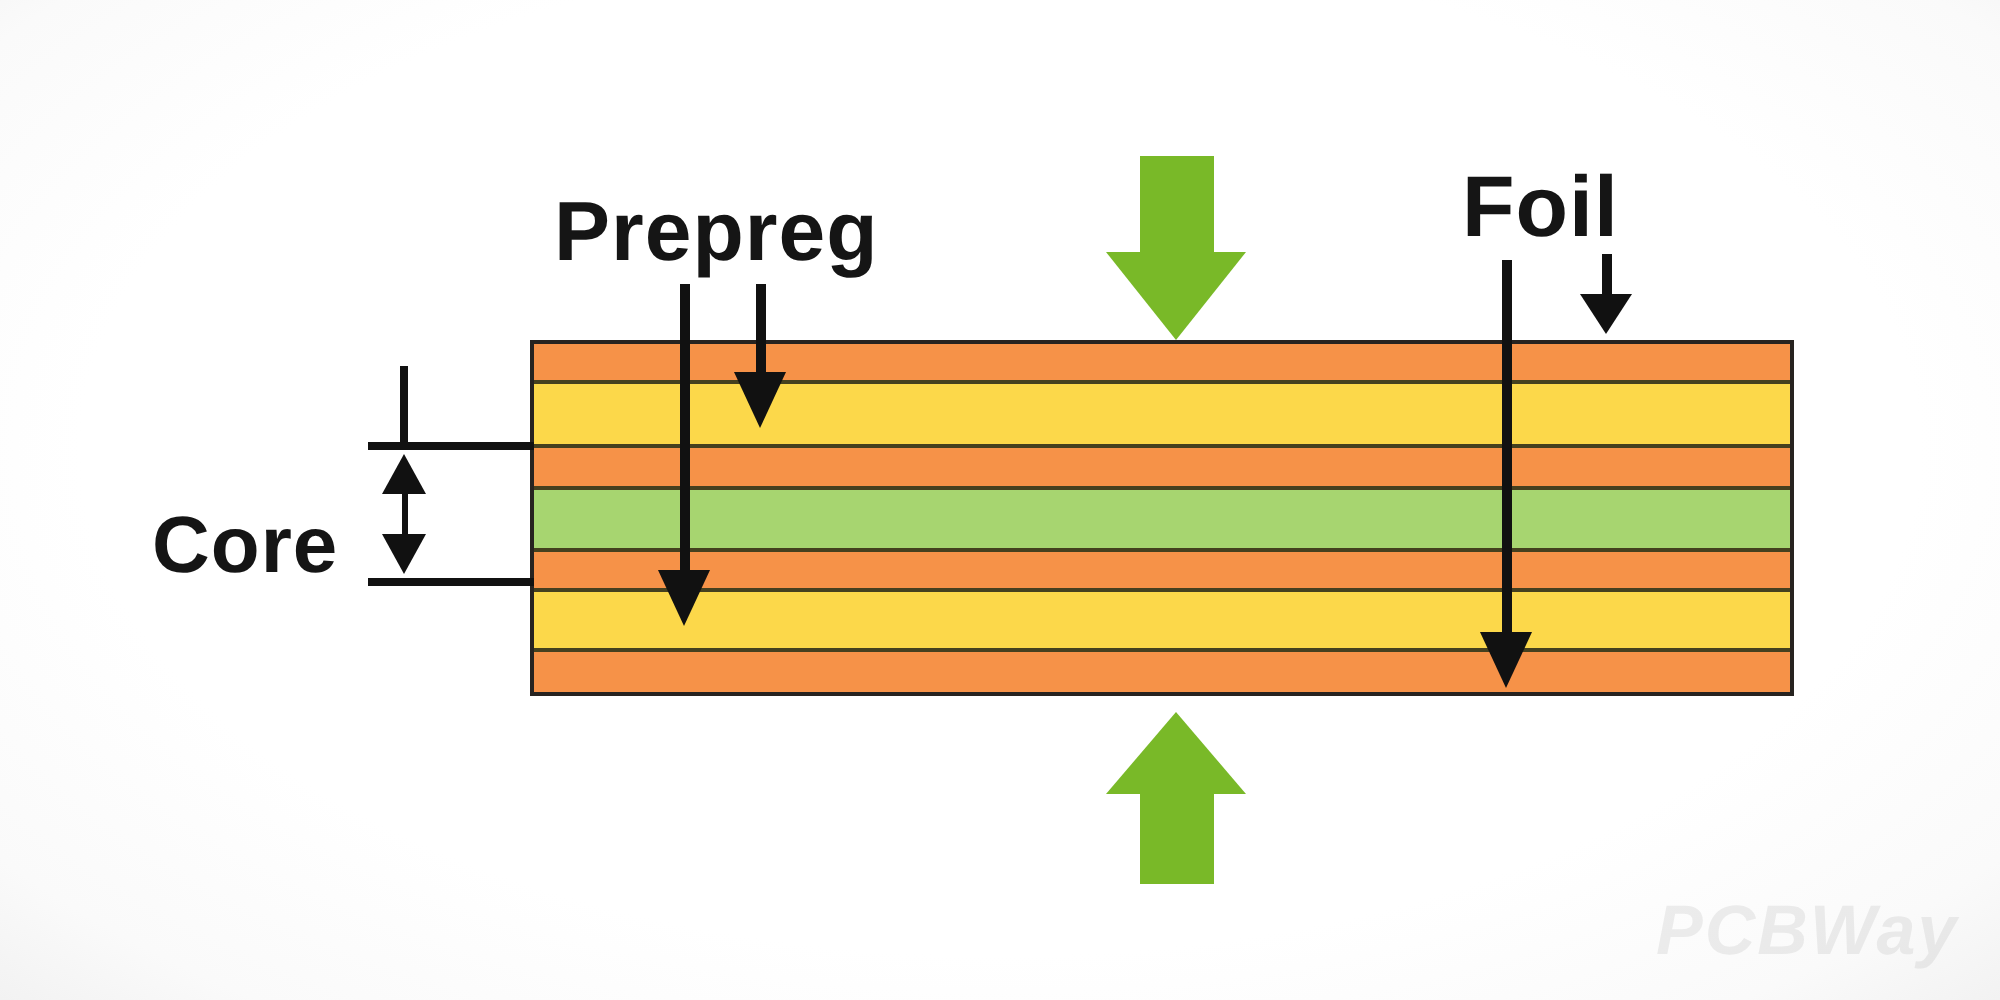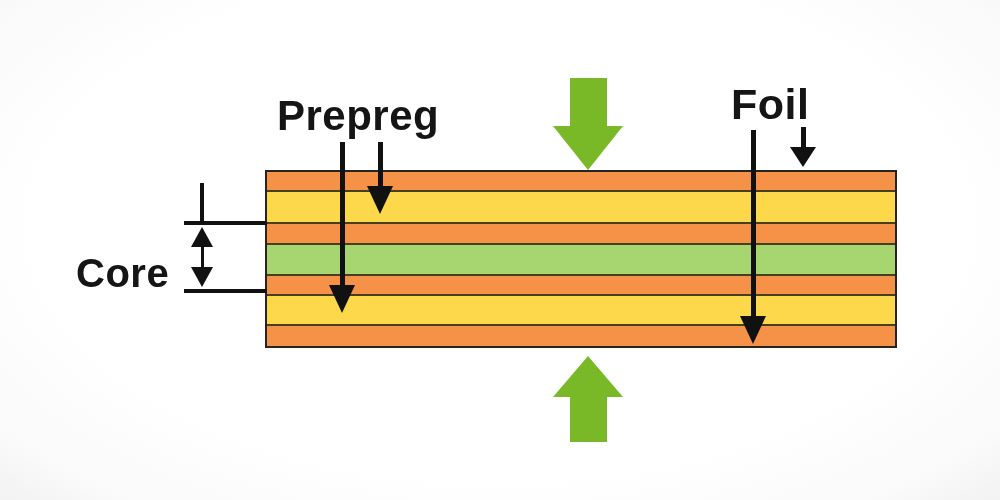--- a/index.html
+++ b/index.html
@@ -119,14 +119,15 @@
     <div class="pshaft" style="top:41px; height:45px;"></div>
   </div>
 
   <div class="core-hline" style="top:221px;"></div>
   <div class="core-hline" style="top:289px;"></div>
   <div class="core-vline" style="top:183px; height:42px;"></div>
   <div class="dim-head" style="top:227px; border-bottom:20px solid #111;"></div>
   <div class="core-vline" style="top:245px; height:26px; width:3px; left:201px;"></div>
   <div class="dim-head" style="top:267px; border-top:20px solid #111;"></div>
 
+  <div id="watermark">PCBWay</div>
 
 </div>
 
 </body></html>

